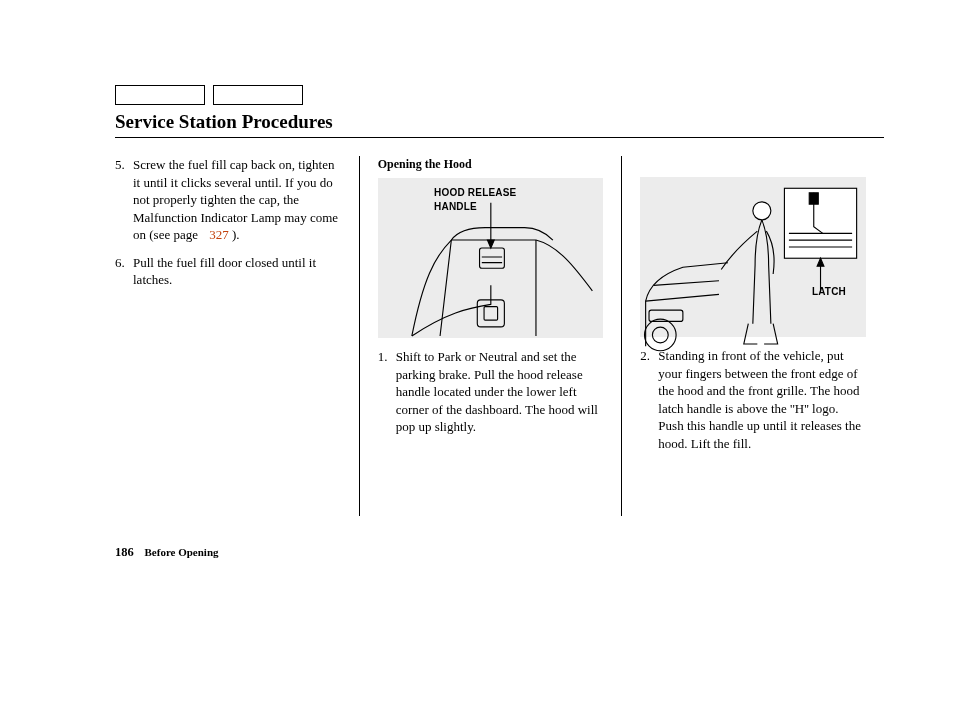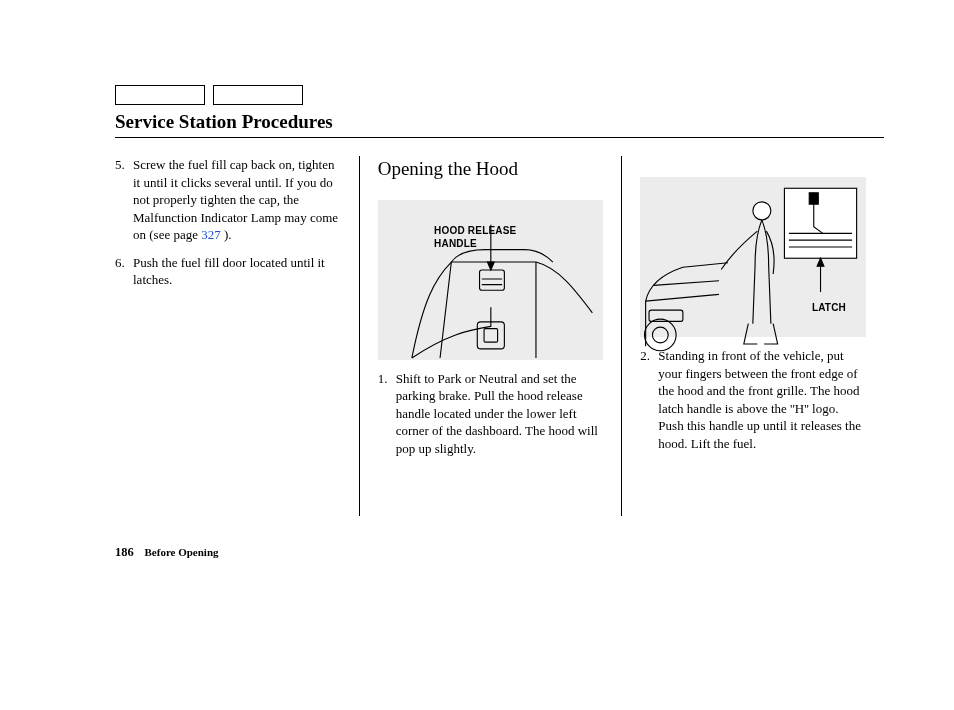--- a/index.html
+++ b/index.html
@@ -57,41 +57,41 @@
     display: flex;
     margin-bottom: 10px;
   }
   .step-num {
     flex: 0 0 18px;
   }
   .step-body {
     flex: 1 1 auto;
   }
   .link {
-    color: #1d4ed8;
+    color: #c2410c;
+    margin-left: 8px;
   }
   .subhead {
-    font-weight: normal;
-    font-size: 19px;
-    margin: 0 0 18px 0;
+    font-weight: bold;
+    font-size: 12px;
+    margin: 0 0 6px 0;
   }
   .figure {
     background: #ececec;
     width: 100%;
     height: 160px;
     position: relative;
     margin-bottom: 10px;
   }
   .fig-label {
     position: absolute;
     font-family: Arial, Helvetica, sans-serif;
     font-weight: bold;
     font-size: 10px;
     letter-spacing: 0.2px;
-    margin-top: 16px;
   }
   .fig-label.top {
     top: 8px;
     left: 50%;
     transform: translateX(-50%);
   }
   .fig-label.right {
     right: 20px;
     top: 108px;
   }
@@ -131,21 +131,21 @@
 
     <div class="col">
       <div class="step">
         <div class="step-num">5.</div>
         <div class="step-body">
           <span>Screw the fuel fill cap back on, tighten it until it clicks several until. If you do not properly tighten the cap, the Malfunction Indicator Lamp may come on (see page </span><span class="link">327</span><span> ).</span>
         </div>
       </div>
       <div class="step">
         <div class="step-num">6.</div>
-        <div class="step-body">Push the fuel fill door located until it latches.</div>
+        <div class="step-body">Pull the fuel fill door closed until it latches.</div>
       </div>
     </div>
 
     <div class="col">
       <div class="subhead">Opening the Hood</div>
       <div class="figure">
         <div class="fig-label top">HOOD RELEASE HANDLE</div>
         <svg class="fig-svg" viewBox="0 0 200 160">
           <g stroke="#000" stroke-width="1" fill="none">
             <line x1="100" y1="22" x2="100" y2="58"></line>
@@ -192,21 +192,21 @@
             <path d="M132 62 L188 62 M132 56 L188 56 M132 50 L188 50"></path>
             <path d="M154 14 L154 44 L162 50"></path>
             <path d="M150 14 L158 14 L158 24 L150 24 Z" fill="#000"></path>
             <line x1="160" y1="72" x2="160" y2="102"></line>
             <polygon points="160,72 157,79 163,79" fill="#000"></polygon>
           </g>
         </svg>
       </div>
       <div class="step">
         <div class="step-num">2.</div>
-        <div class="step-body">Standing in front of the vehicle, put your fingers between the front edge of the hood and the front grille. The hood latch handle is above the ''H'' logo. Push this handle up until it releases the hood. Lift the fuel.</div>
+        <div class="step-body">Standing in front of the vehicle, put your fingers between the front edge of the hood and the front grille. The hood latch handle is above the ''H'' logo. Push this handle up until it releases the hood. Lift the fill.</div>
       </div>
     </div>
 
   </div>
 
   <div class="footer">
     <span class="pn">186</span>
     <span class="sec">Before Opening</span>
   </div>
 

